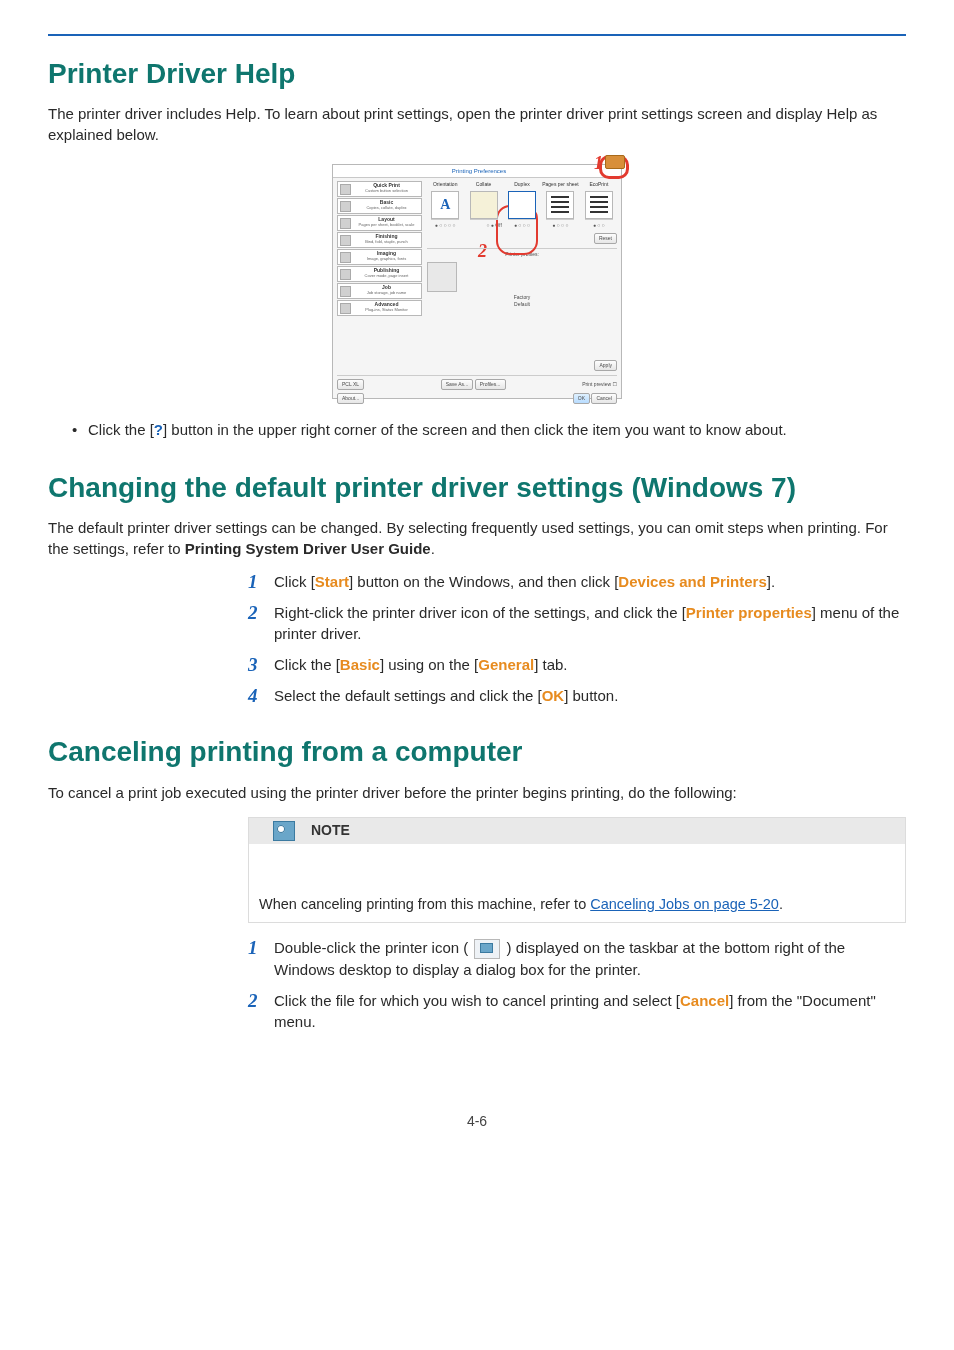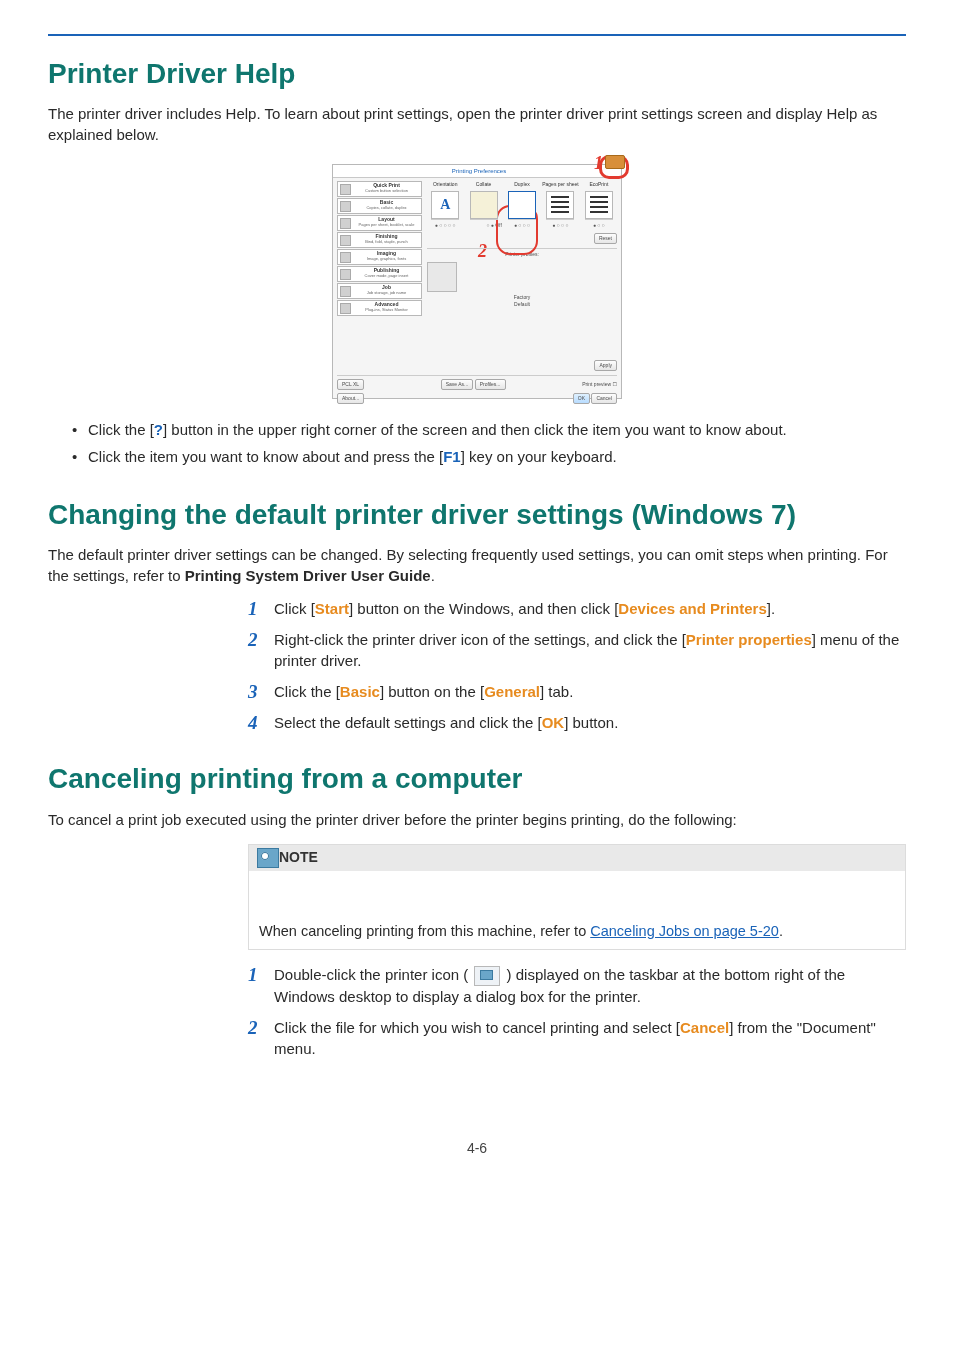--- a/index.html
+++ b/index.html
@@ -160,24 +160,24 @@
     color: #1a63b8;
     font-size: 19px;
   }
   .orange { color: #e78b1f; font-weight: 700; }
   .note-box {
     margin: 14px 0 14px 200px;
     border: 1px solid #dcdcdc;
   }
   .note-head {
     background: #e9e9e9;
-    padding: 3px 8px;
+    padding: 3px 24px;
     display: flex;
     align-items: center;
-    gap: 0;
+    gap: 16px;
   }
   .note-icon {
     width: 20px; height: 18px;
     background: #6aa6c9;
     border: 1px solid #3b7aa0;
     position: relative;
     flex: 0 0 auto;
   }
   .note-icon::before {
     content: "";
@@ -321,42 +321,39 @@
           <span><span class="ss-btn" style="background:linear-gradient(#dff1ff,#b8dcff);">OK</span> <span class="ss-btn">Cancel</span></span>
         </div>
       </div>
     </div>
   </div>
 
   <ul class="bullets">
     <li>
       <span>Click the [</span><span class="kbd-blue">?</span><span>] button in the upper right corner of the screen and then click the item you want to know about.</span>
     </li>
-    <li>
-      <span>Click the item you want to know about and press the [</span><span class="kbd-blue">F1</span><span>] key on your keyboard.</span>
-    </li>
   </ul>
 
   <h2 class="section">Changing the default printer driver settings (Windows 7)</h2>
   <p class="body">
     <span>The default printer driver settings can be changed. By selecting frequently used settings, you can omit steps when printing. For the settings, refer to </span><strong>Printing System Driver User Guide</strong><span>.</span>
   </p>
 
   <ol class="steps">
     <li>
       <span class="stepnum">1</span>
       <span>Click [</span><span class="orange">Start</span><span>] button on the Windows, and then click [</span><span class="orange">Devices and Printers</span><span>].</span>
     </li>
     <li>
       <span class="stepnum">2</span>
       <span>Right-click the printer driver icon of the settings, and click the [</span><span class="orange">Printer properties</span><span>] menu of the printer driver.</span>
     </li>
     <li>
       <span class="stepnum">3</span>
-      <span>Click the [</span><span class="orange">Basic</span><span>] button on the [</span><span class="orange">General</span><span>] tab.</span>
+      <span>Click the [</span><span class="orange">Basic</span><span>] using on the [</span><span class="orange">General</span><span>] tab.</span>
     </li>
     <li>
       <span class="stepnum">4</span>
       <span>Select the default settings and click the [</span><span class="orange">OK</span><span>] button.</span>
     </li>
   </ol>
 
   <h2 class="section">Canceling printing from a computer</h2>
   <p class="body">To cancel a print job executed using the printer driver before the printer begins printing, do the following:</p>
 

